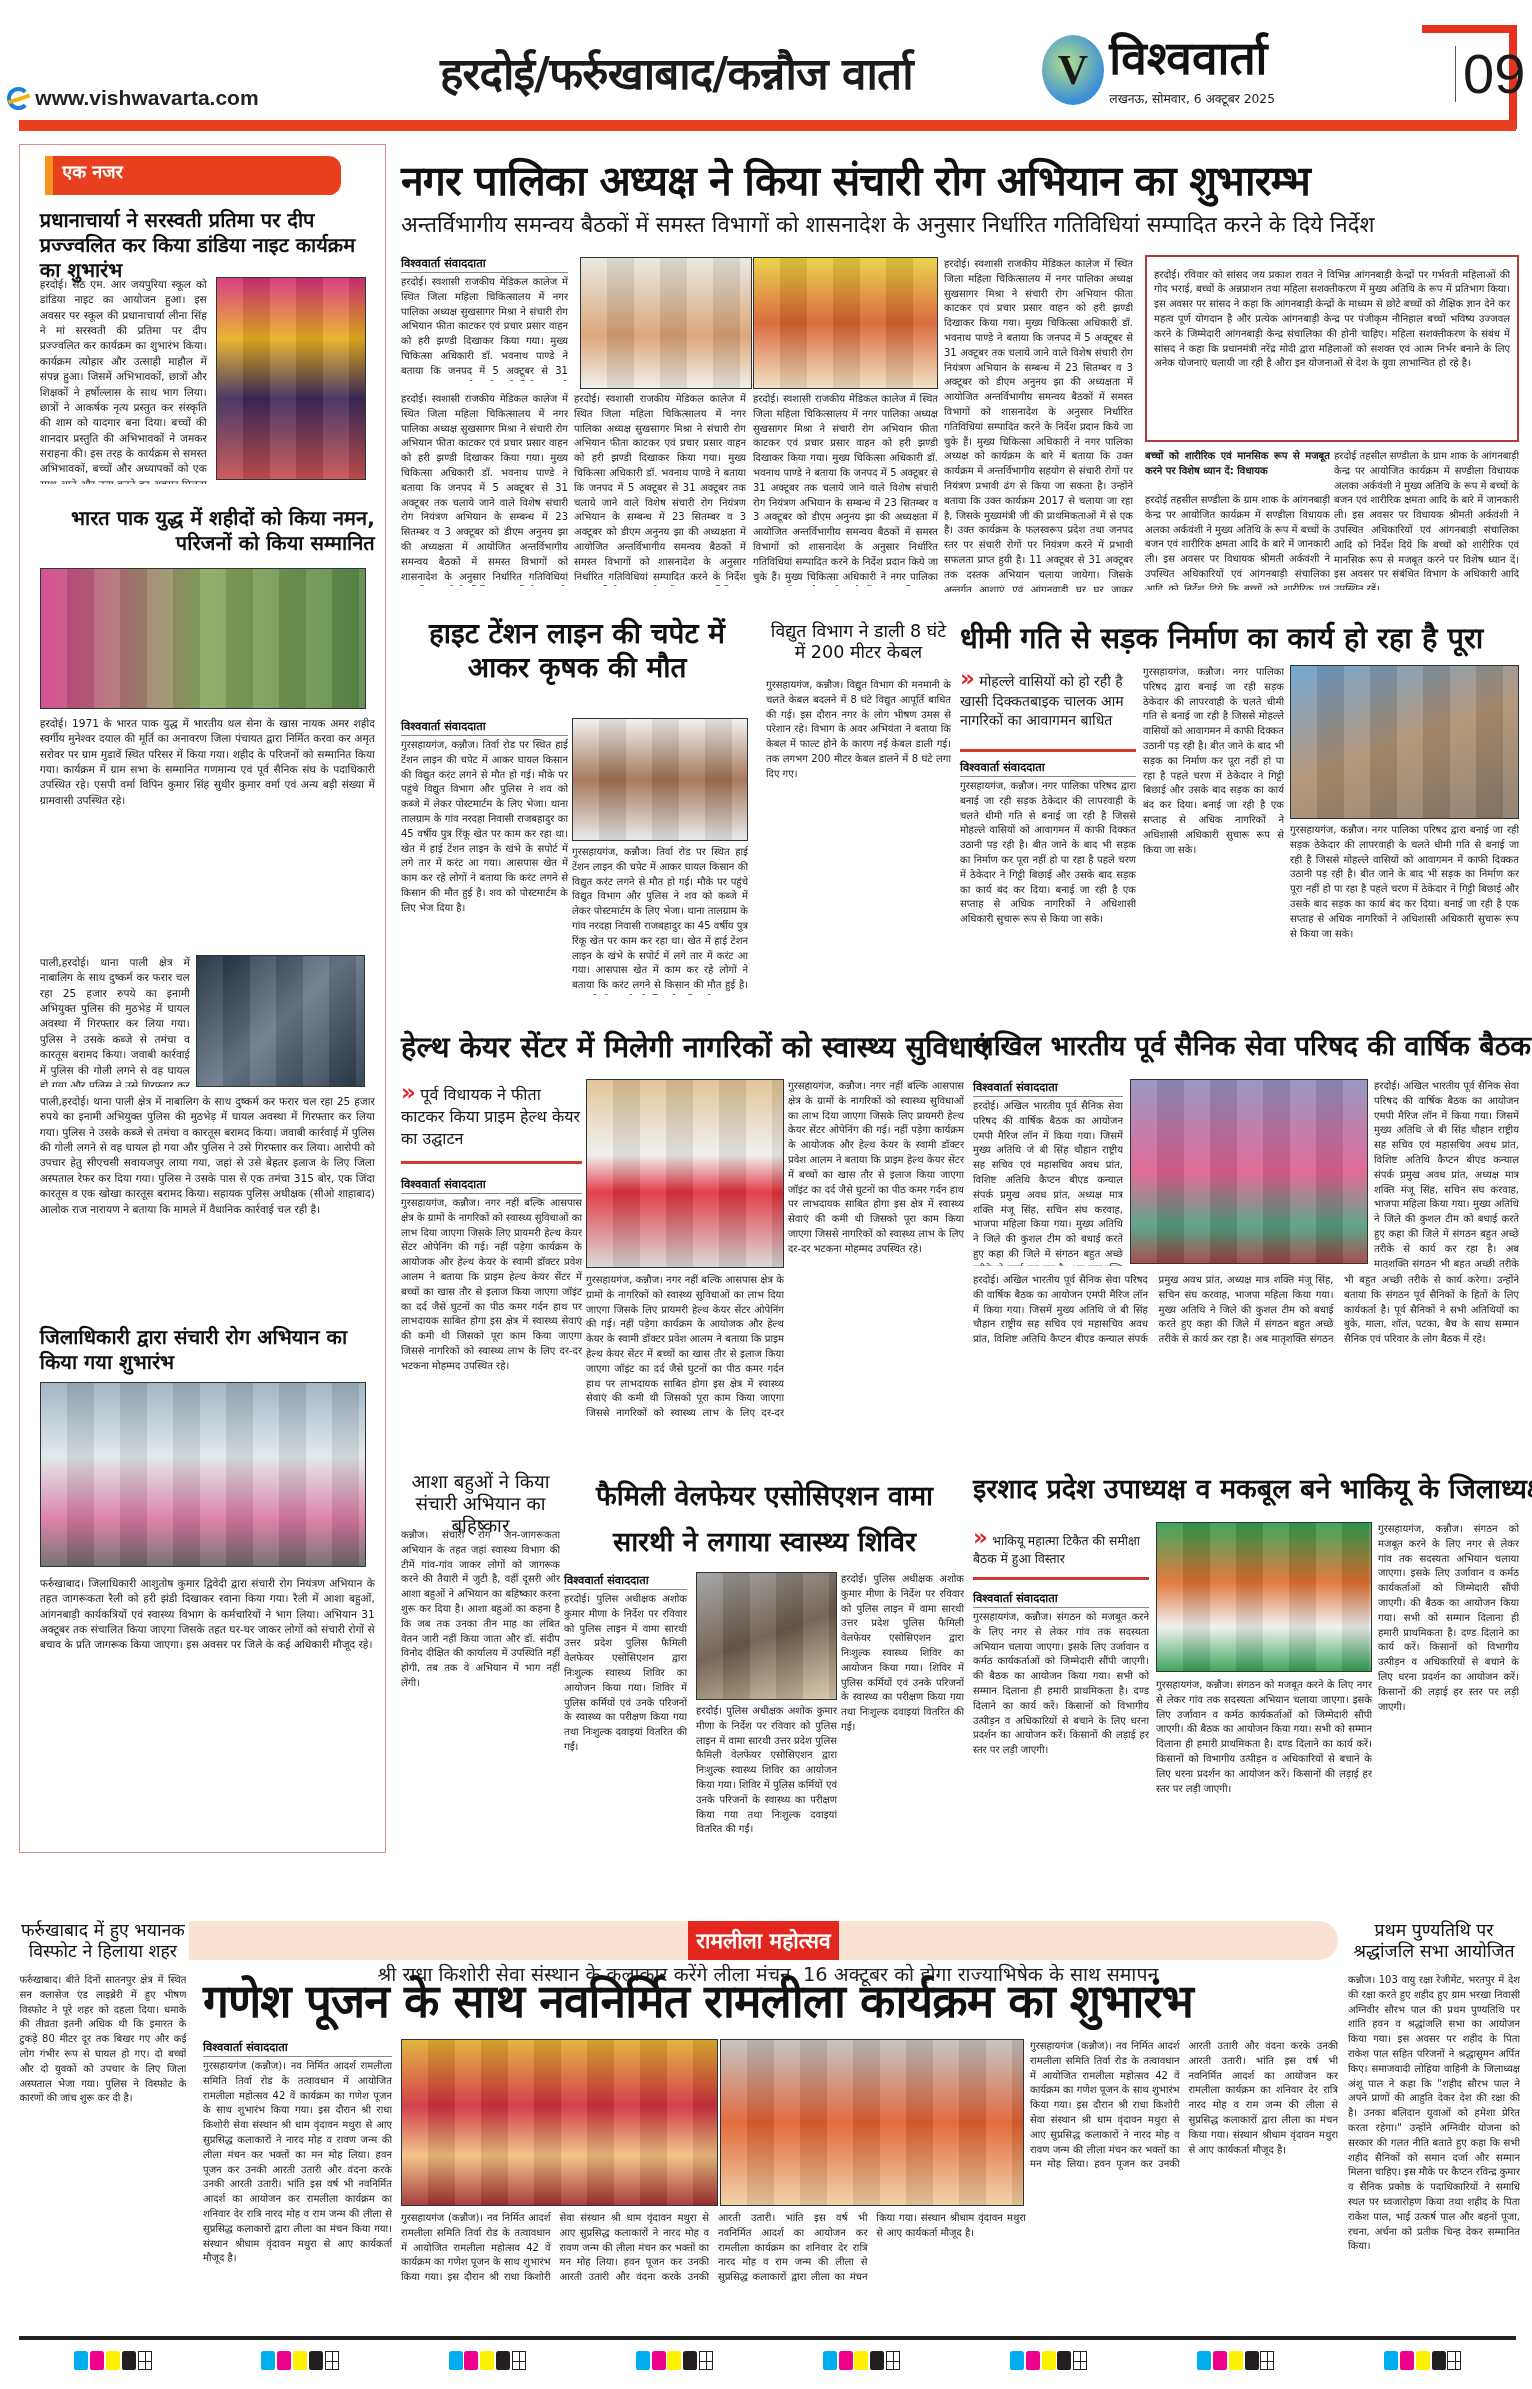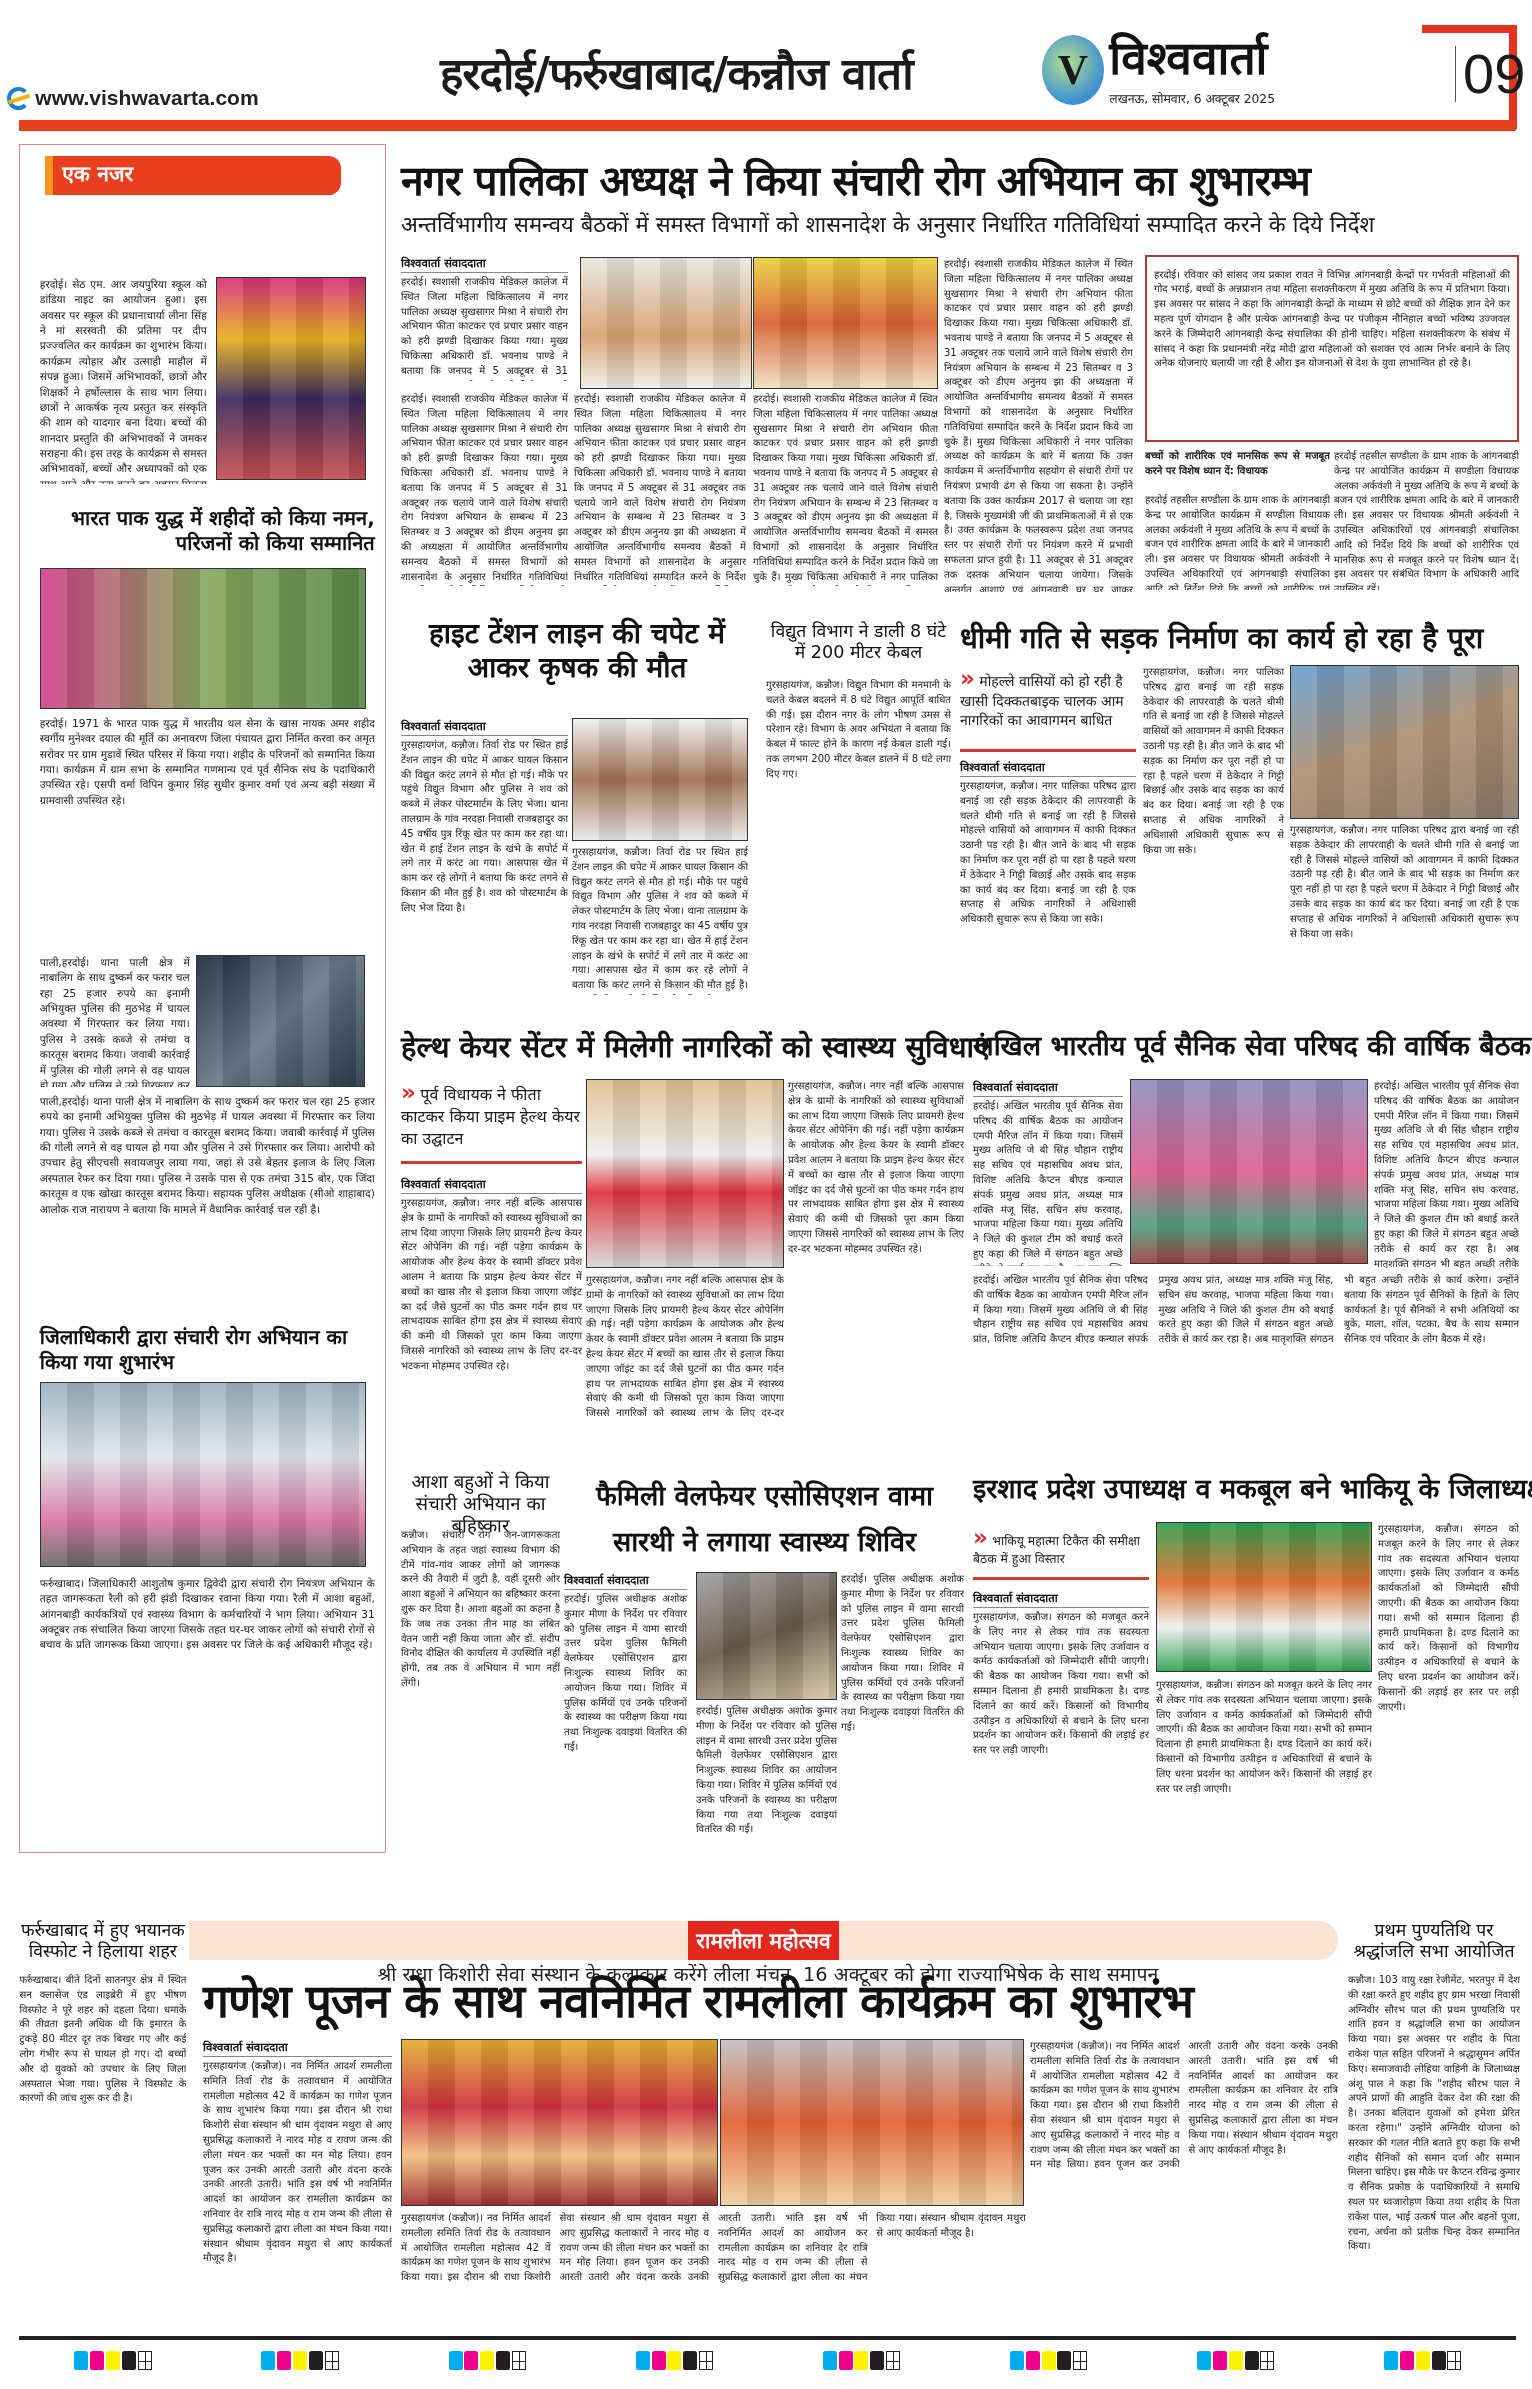--- a/index.html
+++ b/index.html
@@ -12,21 +12,21 @@
   .masthead-logo { left: 1042px; top: 35px; display: flex; align-items: flex-start; gap: 5.3px; }
   .logo-circle { width: 62px; height: 70px; border-radius: 50%; background: radial-gradient(circle at 40% 40%, #b6e08a, #3b8ed8 70%); display: flex; align-items: center; justify-content: center; font-size: 42px; font-weight: bold; color: #1a1a1a; font-family: "Liberation Serif", serif; }
   .logo-name { font-size: 46px; font-weight: bold; color: #111; line-height: 1; }
   .logo-date { font-size: 12.3px; color: #222; margin-top: 8.8px; }
   .page-box { left: 1422px; top: 25px; width: 95px; height: 104px; border-top: 8.8px solid #e63320; border-right: 8.8px solid #e63320; }
   .page-num { left: 1455px; top: 46px; font-family: "Liberation Sans", sans-serif; font-size: 56px; color: #1a1a1a; border-left: 1.8px solid #555; padding-left: 7px; line-height: 1; }
   .red-band { left: 19.4px; top: 120px; width: 1497px; height: 10.6px; background: #e8401f; }
 
   
   .left-col { left: 19.4px; top: 144px; width: 367px; height: 1709px; border: 1.8px solid #d98b8b; background: #fff; }
-  .ek-nazar { position: absolute; left: 25px; top: 10.6px; width: 296px; height: 39px; background: #e8401f; border-left: 8.8px solid #f7941d; border-radius: 0 12.3px 12.3px 0; color: #fff; font-size: 21px; font-weight: bold; padding: 3.5px 8.8px; }
+  .ek-nazar { position: absolute; left: 25px; top: 10.6px; width: 296px; height: 39px; background: #e8401f; border-left: 8.8px solid #f7941d; border-radius: 0 12.3px 12.3px 0; color: #fff; font-size: 18px; font-weight: bold; padding: 3.5px 8.8px; }
   .lhead { position: absolute; left: 19.4px; width: 335px; font-size: 20px; font-weight: bold; line-height: 1.25; color: #111; }
   .ltext { position: absolute; left: 19.4px; width: 335px; font-size: 10.6px; line-height: 1.45; color: #222; text-align: justify; }
   .photo { position: absolute; background: linear-gradient(135deg, #c9a26a, #7a4a3a 40%, #d85a8c 70%, #4a6a3a); border: 0.9px solid #333; overflow: hidden; }
   .photo::after { content: ""; position: absolute; inset: 0; background: repeating-linear-gradient(90deg, rgba(255,255,255,0.08) 0 26.4px, rgba(0,0,0,0.08) 26.4px 53px); }
 
   
   .main-head { left: 401px; top: 151px; width: 1119px; font-size: 41px; font-weight: bold; color: #111; letter-spacing: -0.9px; white-space: nowrap; }
   .main-sub { left: 401px; top: 208px; width: 1119px; font-size: 22px; color: #1a1a1a; white-space: nowrap; }
   .byline { font-size: 11.4px; font-weight: bold; color: #111; border-bottom: 1.8px solid #888; padding-bottom: 1.8px; }
   .col-text { font-size: 10px; line-height: 1.48; color: #222; text-align: justify; overflow: hidden; }
@@ -63,20 +63,21 @@
     <div class="logo-date">लखनऊ, सोमवार, 6 अक्टूबर 2025</div>
   </div>
 </div>
 <div class="abs page-box"></div>
 <div class="abs page-num">09</div>
 <div class="abs red-band"></div>
 
 <div class="abs left-col">
   <div class="ek-nazar">एक नजर</div>
 
+  <div class="lhead" style="top:63px;">प्रधानाचार्या ने सरस्वती प्रतिमा पर दीप प्रज्ज्वलित कर किया डांडिया नाइट कार्यक्रम का शुभारंभ</div>
   <div class="ltext" style="top:132px; width:167px; height:207px; overflow:hidden;">हरदोई। सेठ एम. आर जयपुरिया स्कूल को डांडिया नाइट का आयोजन हुआ। इस अवसर पर स्कूल की प्रधानाचार्या लीना सिंह ने मां सरस्वती की प्रतिमा पर दीप प्रज्ज्वलित कर कार्यक्रम का शुभारंभ किया। कार्यक्रम त्योहार और उत्साही माहौल में संपन्न हुआ। जिसमें अभिभावकों, छात्रों और शिक्षकों ने हर्षोल्लास के साथ भाग लिया। छात्रों ने आकर्षक नृत्य प्रस्तुत कर संस्कृति की शाम को यादगार बना दिया। बच्चों की शानदार प्रस्तुति की अभिभावकों ने जमकर सराहना की। इस तरह के कार्यक्रम से समस्त अभिभावकों, बच्चों और अध्यापकों को एक साथ आने और नृत्य करने का अवसर मिलता है, जो स्कूल के परिवार को मजबूत बनाने में मदद करता है।</div>
   <div class="photo" style="left:196px; top:132px; width:150px; height:203px; background:linear-gradient(180deg,#d6307a,#e8b020 30%,#3a2a5a 60%,#c85050);"></div>
 
   <div class="lhead" style="top:361px;text-align:right;">भारत पाक युद्ध में शहीदों को किया नमन, परिजनों को किया सम्मानित</div>
   <div class="photo" style="left:19.4px; top:423px; width:326px; height:141px; background:linear-gradient(90deg,#d3428a,#8aa860 50%,#5a8a4a);"></div>
   <div class="ltext" style="top:571px; height:163px; overflow:hidden;">हरदोई। 1971 के भारत पाक युद्ध में भारतीय थल सेना के खास नायक अमर शहीद स्वर्गीय मुनेश्वर दयाल की मूर्ति का अनावरण जिला पंचायत द्वारा निर्मित करवा कर अमृत सरोवर पर ग्राम मुडावें स्थित परिसर में किया गया। शहीद के परिजनों को सम्मानित किया गया। कार्यक्रम में ग्राम सभा के सम्मानित गणमान्य एवं पूर्व सैनिक संघ के पदाधिकारी उपस्थित रहे। एसपी वर्मा विपिन कुमार सिंह सुधीर कुमार वर्मा एवं अन्य बड़ी संख्या में ग्रामवासी उपस्थित रहे।</div>
 
   <div class="ltext" style="top:810px; width:150px; height:132px; overflow:hidden;">पाली,हरदोई। थाना पाली क्षेत्र में नाबालिग के साथ दुष्कर्म कर फरार चल रहा 25 हजार रुपये का इनामी अभियुक्त पुलिस की मुठभेड़ में घायल अवस्था में गिरफ्तार कर लिया गया। पुलिस ने उसके कब्जे से तमंचा व कारतूस बरामद किया। जवाबी कार्रवाई में पुलिस की गोली लगने से वह घायल हो गया और पुलिस ने उसे गिरफ्तार कर लिया। आरोपी को उपचार हेतु सीएचसी सवायजपुर लाया गया, जहां से उसे बेहतर इलाज के लिए जिला अस्पताल रेफर कर दिया गया। पुलिस ने उसके पास से एक तमंचा 315 बोर, एक जिंदा कारतूस व एक खोखा कारतूस बरामद किया। सहायक पुलिस अधीक्षक (सीओ शाहाबाद) आलोक राज नारायण ने बताया कि मामले में वैधानिक कार्रवाई चल रही है।</div>
   <div class="photo" style="left:176px; top:810px; width:169px; height:132px; background:linear-gradient(135deg,#1a2a3a,#6a7a8a 50%,#2a3a4a);"></div>
   <div class="ltext" style="top:949px; height:211px; overflow:hidden;">पाली,हरदोई। थाना पाली क्षेत्र में नाबालिग के साथ दुष्कर्म कर फरार चल रहा 25 हजार रुपये का इनामी अभियुक्त पुलिस की मुठभेड़ में घायल अवस्था में गिरफ्तार कर लिया गया। पुलिस ने उसके कब्जे से तमंचा व कारतूस बरामद किया। जवाबी कार्रवाई में पुलिस की गोली लगने से वह घायल हो गया और पुलिस ने उसे गिरफ्तार कर लिया। आरोपी को उपचार हेतु सीएचसी सवायजपुर लाया गया, जहां से उसे बेहतर इलाज के लिए जिला अस्पताल रेफर कर दिया गया। पुलिस ने उसके पास से एक तमंचा 315 बोर, एक जिंदा कारतूस व एक खोखा कारतूस बरामद किया। सहायक पुलिस अधीक्षक (सीओ शाहाबाद) आलोक राज नारायण ने बताया कि मामले में वैधानिक कार्रवाई चल रही है।</div>

